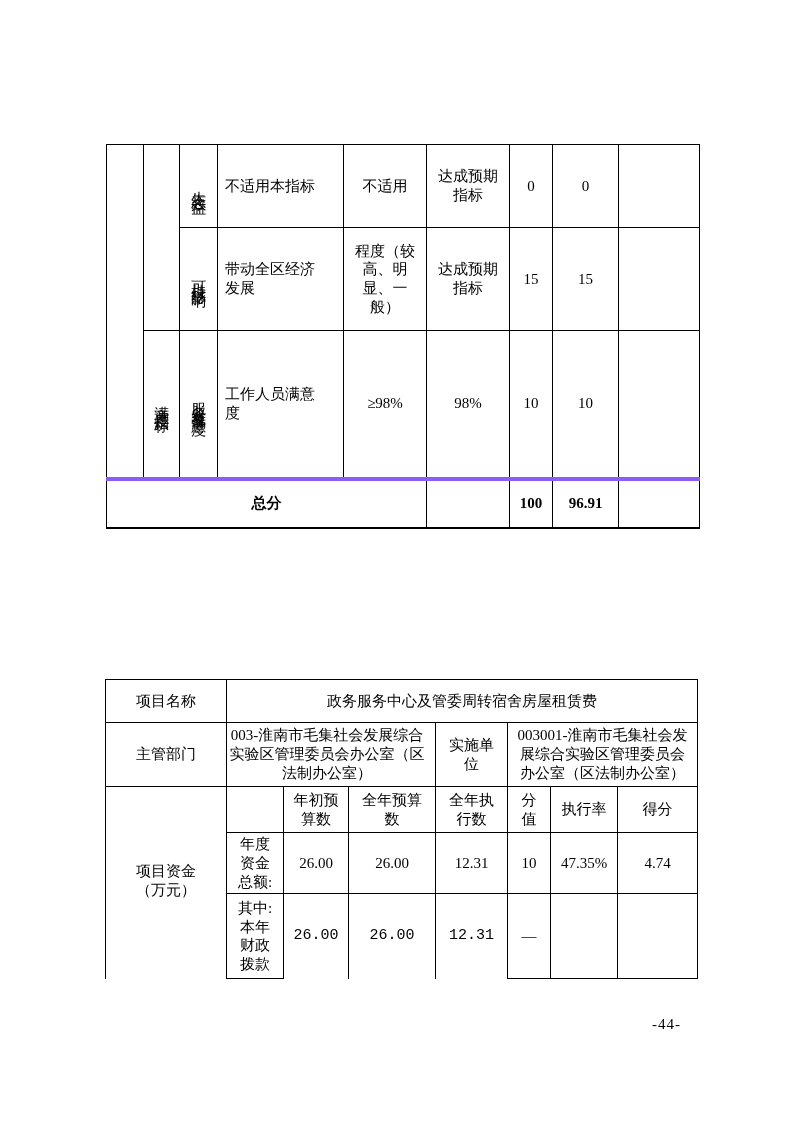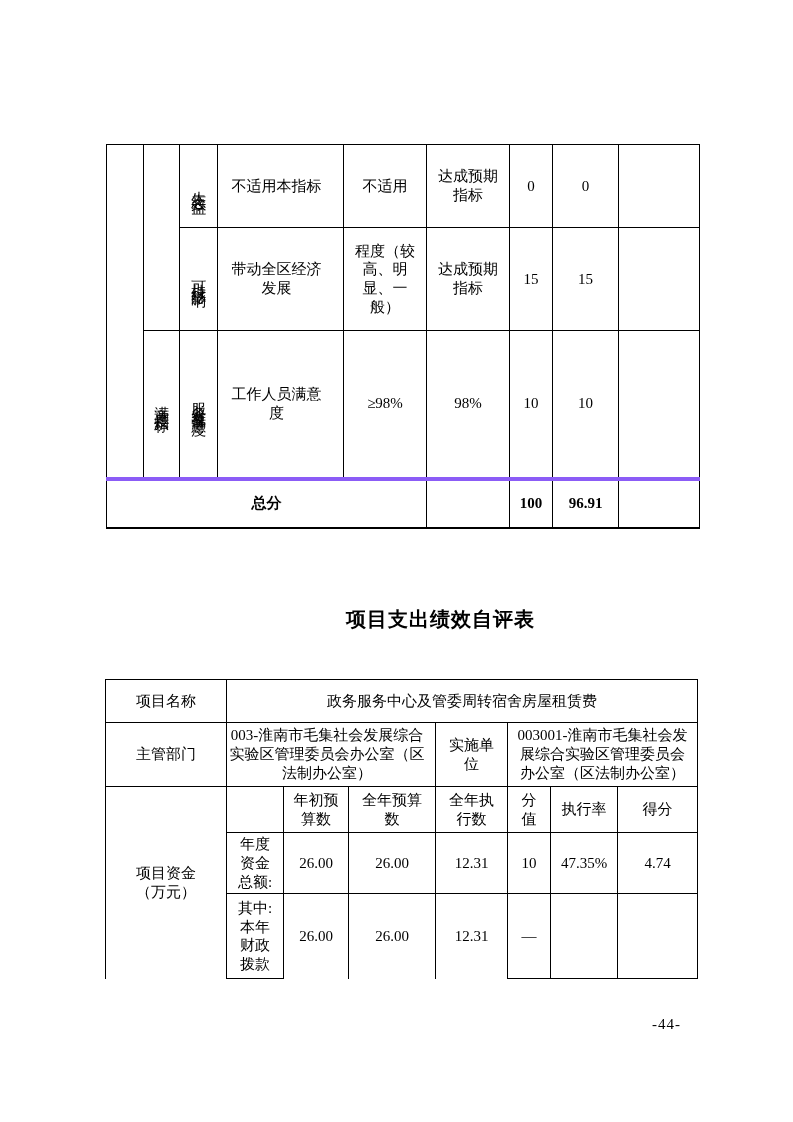--- a/index.html
+++ b/index.html
@@ -23,30 +23,30 @@
     overflow: hidden;
     word-break: break-all;
   }
   
   .t1 { position: absolute; left: 106px; top: 144px; width: 593px; }
   .t1 td.b2 { border-bottom: 2px solid #000; }
   .t1 tr.total td { border-top: 4px solid #8b5cf6; }
   
   .t2 { position: absolute; left: 105px; top: 679px; width: 592px; }
   .t2 td { padding: 2px 6px; }
-  .t2 td.nob { border-bottom: none; }
+  .t2 td.nob { border-bottom: none; font-family: Liberation Mono, monospace; }
   
   .vert {
     writing-mode: vertical-lr;
     text-orientation: upright;
     letter-spacing: 3px;
     display: inline-block;
     line-height: 1.1;
   }
-  td.leftal { text-align: center; padding-left: 7px; padding-right: 15px; }
+  td.leftal { text-align: left; padding-left: 7px; padding-right: 15px; }
   td.pad5 { padding-left: 5px; padding-right: 5px; }
   td.pad8 { padding-left: 8px; padding-right: 8px; }
   td.pad10 { padding-left: 2px; padding-right: 10px; }
   .bold { font-weight: bold; }
   .prelines { white-space: pre-line; }
   .doc-title {
     position: absolute; top: 606px; left: 0;
     width: 793px; box-sizing: border-box;
     padding-left: 88px;
     text-align: center;
@@ -116,21 +116,20 @@
     <tr class="total" style="height:49px">
       <td colspan="5" class="bold b2">总分</td>
       <td class="b2"></td>
       <td class="bold b2">100</td>
       <td class="bold b2">96.91</td>
       <td class="b2"></td>
     </tr>
   </tbody>
     </table>
 
-  <div class="doc-title">项目支出绩效自评表</div>
 
   <table class="t2">
     <colgroup>
       <col style="width:121px">
         <col style="width:57px">
         <col style="width:65px">
       <col style="width:87px">
         <col style="width:72px">
         <col style="width:43px">
       <col style="width:67px">

